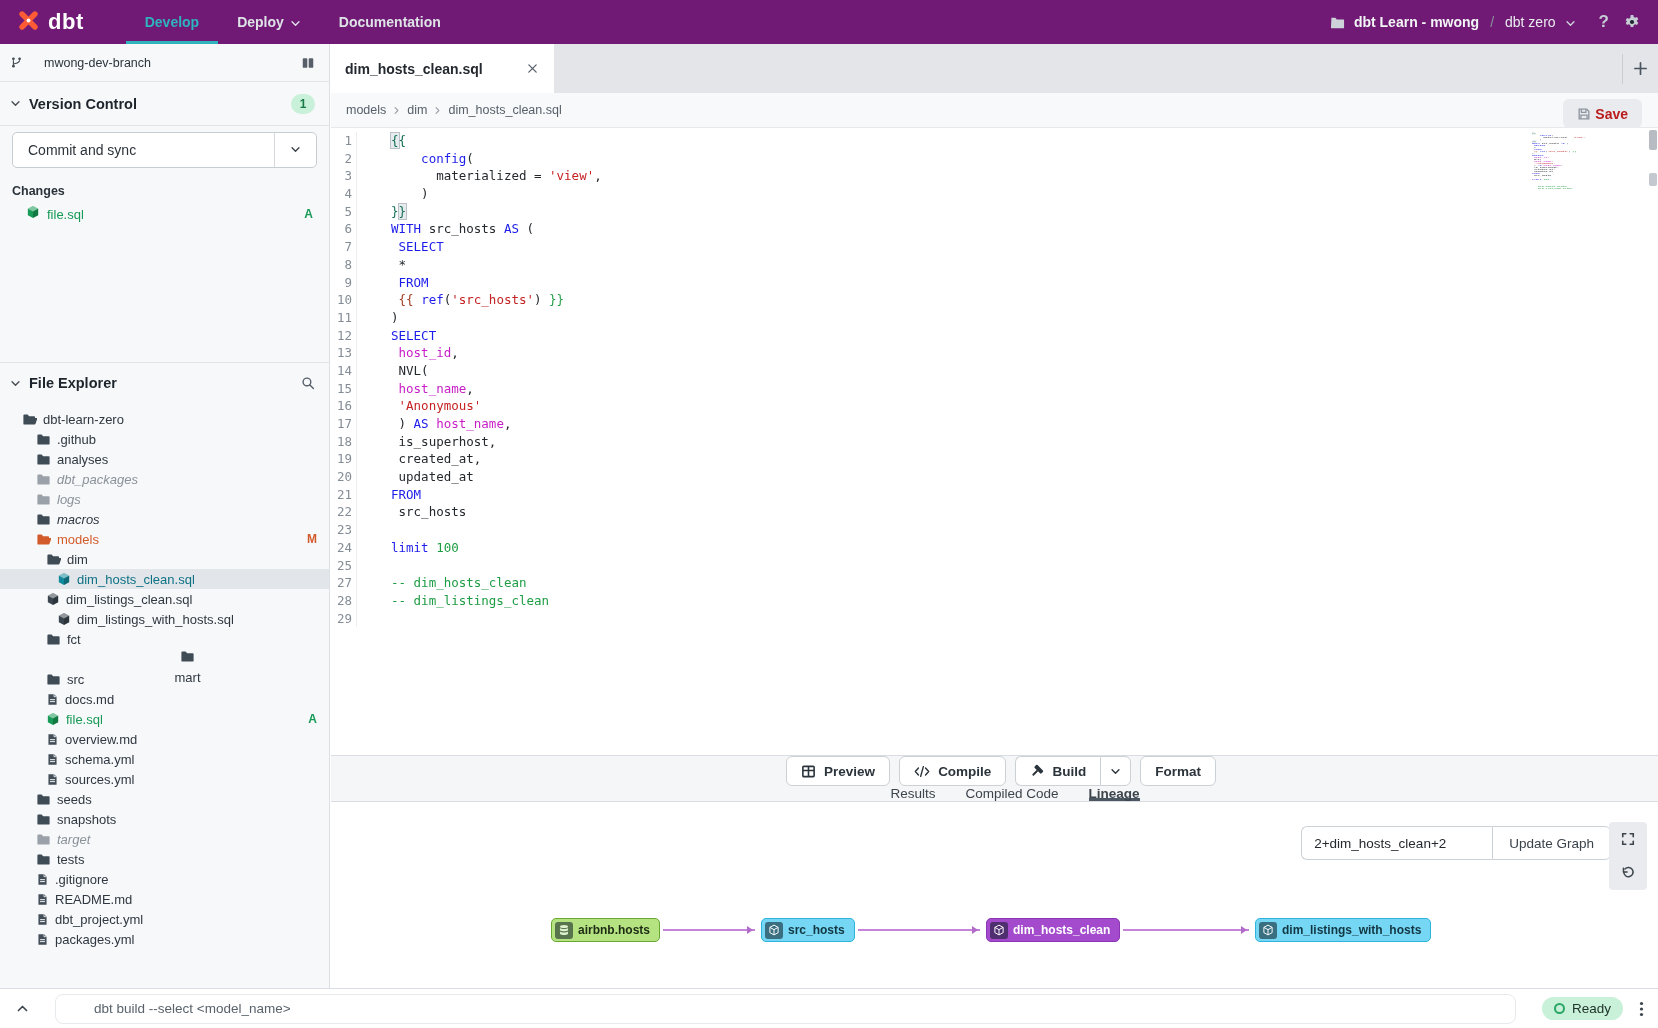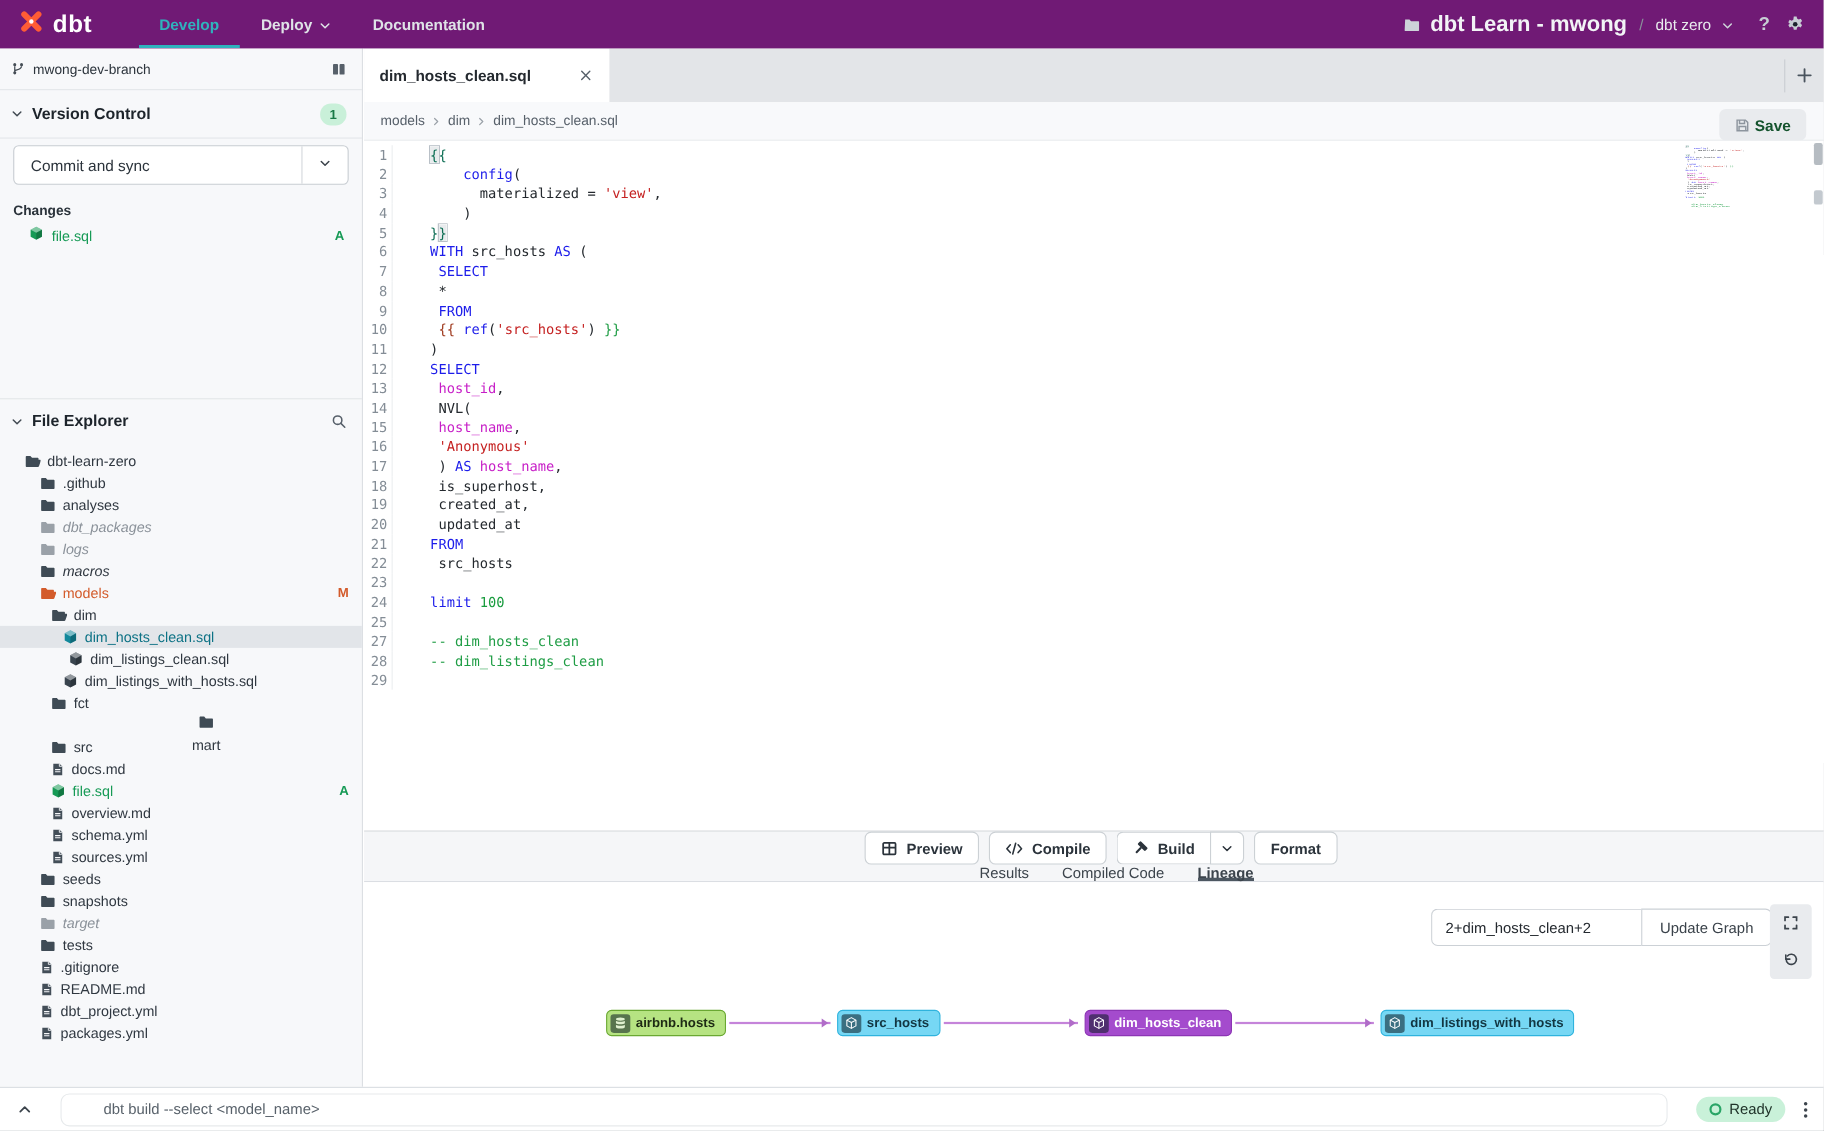--- a/index.html
+++ b/index.html
@@ -10,30 +10,30 @@
   
   .hdr{position:absolute;top:0;left:0;right:0;height:44px;background:#701a75;display:flex;align-items:stretch;z-index:20;}
   .logo{display:flex;align-items:center;gap:7px;padding:0 14px 0 16px;}
   .logo-text{color:#fff;font-size:22px;font-weight:bold;letter-spacing:.5px;}
   .nav{display:flex;align-items:stretch;margin-left:28px;}
   .nav-item{display:flex;align-items:center;gap:6px;padding:0 19px;color:#dfe3e7;font-size:14px;font-weight:bold;cursor:pointer;}
   .nav-item.active{color:#2fb3bd;box-shadow:inset 0 -3px 0 #2fb3bd;}
   .nav-item .chev{display:flex;color:#dfe3e7;margin-top:2px;}
   .hdr-right{margin-left:auto;display:flex;align-items:center;gap:9px;padding-right:18px;color:#e3e7ea;}
   .acct-ic{color:#cdd3d9;display:flex;}
-  .acct-proj{font-size:20px;font-weight:bold;color:#f2f4f6;}
+  .acct-proj{font-size:14px;font-weight:bold;color:#f2f4f6;}
   .acct-sep{color:#8a929b;font-size:14px;margin:0 2px;}
   .acct-env{font-size:14px;color:#e8ebee;}
   .acct-chev{display:flex;color:#cdd3d9;margin-top:2px;}
   .help{font-size:17px;font-weight:bold;color:#c7cdd4;margin-left:14px;cursor:pointer;}
   .gear{display:flex;color:#c7cdd4;margin-left:6px;cursor:pointer;}
 
   
   .sb{position:absolute;top:44px;left:0;width:330px;bottom:40px;background:#f7f8fa;border-right:1px solid #dcdfe3;}
-  .branch-row{height:38px;display:flex;align-items:center;padding:0 14px 0 10px;gap:7px;border-bottom:1px solid #e3e6e9;}
+  .branch-row{height:38px;display:flex;align-items:center;padding:0 14px 0 10px;gap:21px;border-bottom:1px solid #e3e6e9;}
   .br-ic{color:#454d55;display:flex;}
   .br-name{font-size:12.5px;color:#2c343c;flex:1;}
   .cols-ic{color:#57606a;display:flex;cursor:pointer;}
   .sec-hd{height:44px;display:flex;align-items:center;padding:0 14px 0 10px;gap:8px;border-bottom:1px solid #e3e6e9;cursor:pointer;}
   .sec-chev{color:#454d55;display:flex;}
   .sec-title{font-size:14.5px;font-weight:bold;color:#1d242b;flex:1;}
   .vc-badge{background:#c9f0d9;color:#187a46;font-size:12px;font-weight:bold;min-width:24px;height:20px;border-radius:10px;
             display:flex;align-items:center;justify-content:center;padding:0 6px;}
   .vc-body{padding:6px 12px 0 12px;}
   .commit-btn{height:36px;background:#fff;border:1px solid #c8cdd2;border-radius:5px;display:flex;align-items:stretch;cursor:pointer;}
@@ -72,21 +72,21 @@
   .tab{width:223px;background:#fff;display:flex;align-items:center;padding:0 16px 0 14px;cursor:pointer;}
   .tab-label{font-size:14px;font-weight:bold;color:#24292f;flex:1;}
   .tab-close{color:#57606a;display:flex;cursor:pointer;}
   .tab-plus-wrap{margin-left:auto;display:flex;align-items:center;}
   .tb-div{width:1px;height:30px;background:#c9cdd2;}
   .tab-plus{display:flex;color:#4a545e;padding:0 10px;cursor:pointer;}
   .crumbs{position:absolute;top:49px;left:0;right:0;height:35px;background:#f8f9fb;border-bottom:1px solid #e7eaec;
           display:flex;align-items:center;padding-left:15px;gap:6px;font-size:12.5px;color:#57606a;}
   .crumb-sep{display:flex;color:#9aa1a8;margin-top:1px;}
   .save-btn{position:absolute;top:55px;right:16px;height:29px;background:#e9ebee;border:none;border-radius:6px;
-            display:flex;align-items:center;gap:4px;padding:0 14px;font-family:inherit;font-size:14px;font-weight:bold;color:#14532d;cursor:pointer;}
+            display:flex;align-items:center;gap:4px;padding:0 14px;font-family:inherit;font-size:14px;font-weight:bold;color:#b91c1c;cursor:pointer;}
   .save-btn .si{display:flex;color:#8d959e;}
   .editor{position:absolute;top:84px;left:0;right:0;bottom:0;background:#fff;overflow:hidden;}
   .lines{padding-top:4px;font-family:"DejaVu Sans Mono",monospace;font-size:12.5px;line-height:17.7px;}
   .cl{display:flex;height:17.7px;}
   .ln{width:26px;text-align:right;color:#848d96;flex-shrink:0;padding-right:4px;border-right:1px solid #eceef0;}
   .ct{white-space:pre;padding-left:34px;}
   .tk-kw{color:#1d1dea;}
   .tk-str{color:#c52222;}
   .tk-var{color:#c71ec7;}
   .tk-num{color:#1a9c3f;}
@@ -337,21 +337,21 @@
           <div class="trow selected acc-teal" style="padding-left: 57px;">
             <span class="ic ic-teal">
               <svg viewBox="0 0 16 16" width="14" height="14">
                 <path fill="currentColor" d="M8 1.2l5.9 3.1v7.4L8 14.8l-5.9-3.1V4.3z"></path>
                 <path fill="#fff" opacity=".45" d="M8 1.2l5.9 3.1L8 7.5 2.1 4.3z"></path>
                 <path fill="#000" opacity=".22" d="M8 7.5v7.3l5.9-3.1V4.3z"></path>
               </svg>
             </span>
             <span class="tname">dim_hosts_clean.sql</span>
           </div>
-          <div class="trow" style="padding-left: 62px;">
+          <div class="trow" style="padding-left: 46px;">
             <span class="ic ic-cube">
               <svg viewBox="0 0 16 16" width="14" height="14">
                 <path fill="currentColor" d="M8 1.2l5.9 3.1v7.4L8 14.8l-5.9-3.1V4.3z"></path>
                 <path fill="#fff" opacity=".45" d="M8 1.2l5.9 3.1L8 7.5 2.1 4.3z"></path>
                 <path fill="#000" opacity=".22" d="M8 7.5v7.3l5.9-3.1V4.3z"></path>
               </svg>
             </span>
             <span class="tname">dim_listings_clean.sql</span>
           </div>
           <div class="trow" style="padding-left: 57px;">

